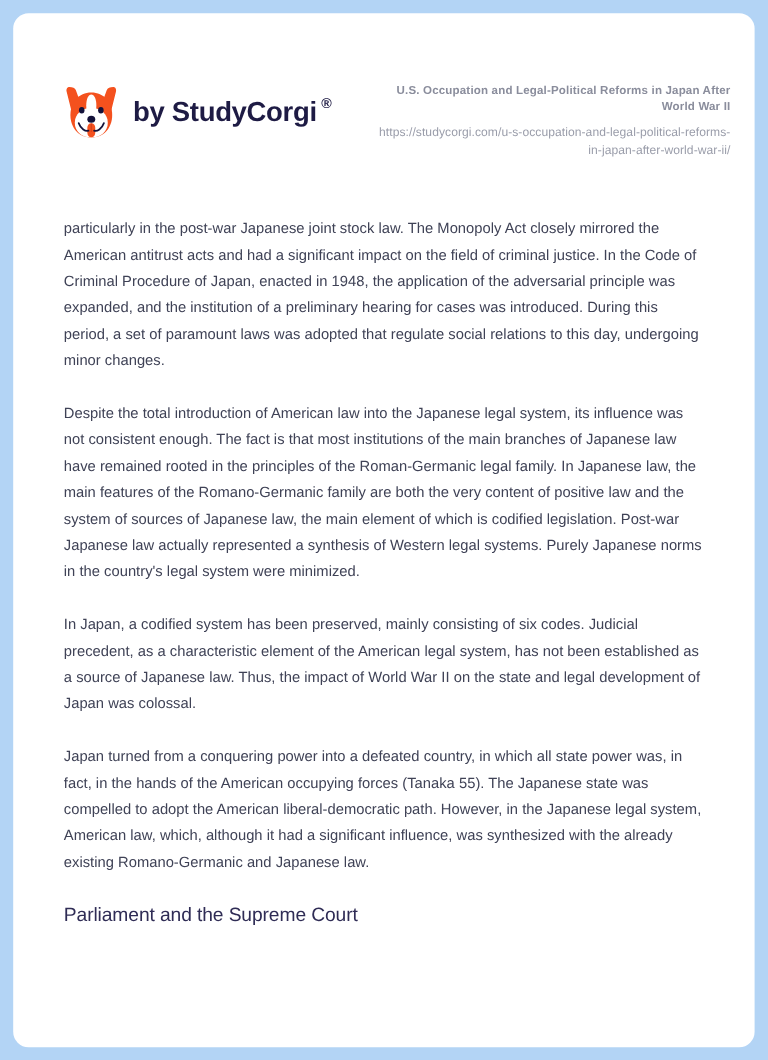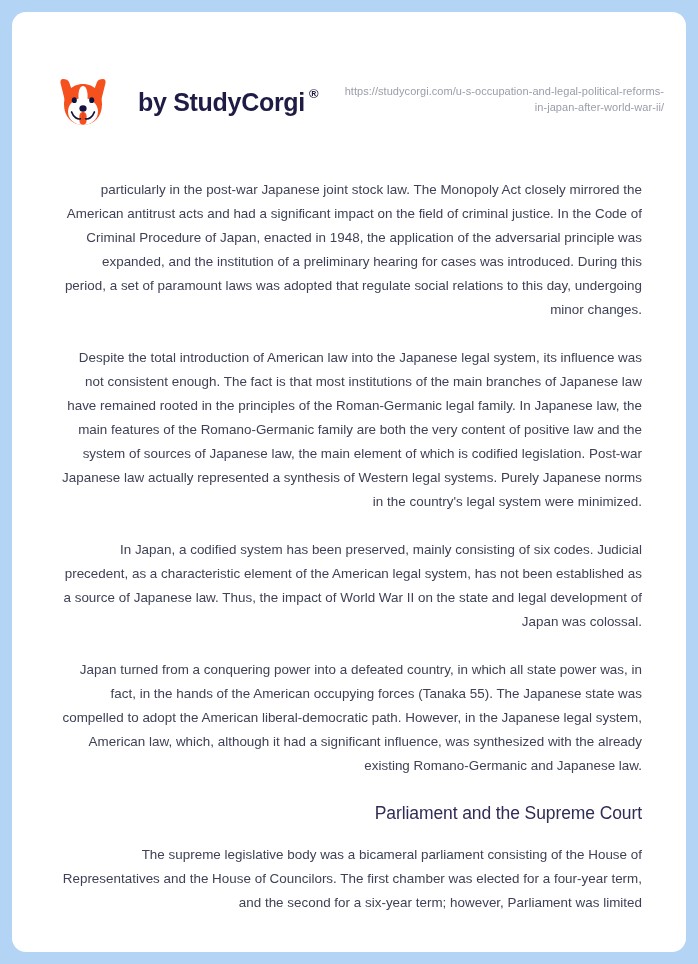--- a/index.html
+++ b/index.html
@@ -31,21 +31,21 @@
     display: flex;
     align-items: flex-start;
     justify-content: space-between;
     padding: 50px 22px 0 46px;
     box-sizing: border-box;
   }
 
   .brand {
     display: flex;
     align-items: center;
-    gap: 30px;
+    gap: 13px;
     flex: 0 0 auto;
     padding-top: 14px;
   }
 
   .brand-logo {
     width: 50px;
     height: 52px;
     flex: 0 0 auto;
     display: block;
   }
@@ -91,21 +91,20 @@
     line-height: 1.45;
     letter-spacing: 0.05px;
     margin: 9px 0 0 0;
     word-break: break-word;
   }
 
   
   .doc-body {
     padding: 0 44px 0 46px;
     box-sizing: border-box;
-    text-align: right;
   }
 
   .doc-body p {
     font-size: 13.4px;
     line-height: 24px;
     color: #3f4256;
     margin: 0 0 24px 0;
     letter-spacing: 0.02px;
   }
 
@@ -154,27 +153,27 @@
         <path d="M36.4 36 C34.4 41.5 30.4 43.6 27.6 42.8" stroke="#14123a" stroke-width="1.7" fill="none" stroke-linecap="round"></path>
       </svg>
 
       <div class="brand-wordmark">
         <span class="wm-text">by StudyCorgi</span>
         <span class="wm-reg">®</span>
       </div>
     </div>
 
     <div class="header-meta">
+      <div class="doc-title">U.S. Occupation and Legal-Political Reforms in Japan After World War II</div>
       <div class="doc-url">https://studycorgi.com/u-s-occupation-and-legal-political-reforms-in-japan-after-world-war-ii/</div>
     </div>
 
   </div>
 
   <div class="doc-body">
     <p class="first-para">particularly in the post-war Japanese joint stock law. The Monopoly Act closely mirrored the American antitrust acts and had a significant impact on the field of criminal justice. In the Code of Criminal Procedure of Japan, enacted in 1948, the application of the adversarial principle was expanded, and the institution of a preliminary hearing for cases was introduced. During this period, a set of paramount laws was adopted that regulate social relations to this day, undergoing minor changes.</p>
     <p>Despite the total introduction of American law into the Japanese legal system, its influence was not consistent enough. The fact is that most institutions of the main branches of Japanese law have remained rooted in the principles of the Roman-Germanic legal family. In Japanese law, the main features of the Romano-Germanic family are both the very content of positive law and the system of sources of Japanese law, the main element of which is codified legislation. Post-war Japanese law actually represented a synthesis of Western legal systems. Purely Japanese norms in the country's legal system were minimized.</p>
     <p>In Japan, a codified system has been preserved, mainly consisting of six codes. Judicial precedent, as a characteristic element of the American legal system, has not been established as a source of Japanese law. Thus, the impact of World War II on the state and legal development of Japan was colossal.</p>
     <p>Japan turned from a conquering power into a defeated country, in which all state power was, in fact, in the hands of the American occupying forces (Tanaka 55). The Japanese state was compelled to adopt the American liberal-democratic path. However, in the Japanese legal system, American law, which, although it had a significant influence, was synthesized with the already existing Romano-Germanic and Japanese law.</p>
     <h2>Parliament and the Supreme Court</h2>
-    <p>The supreme legislative body was a bicameral parliament consisting of the House of Representatives and the House of Councilors. The first chamber was elected for a four-year term, and the second for a six-year term; however, Parliament was limited</p>
   </div>
 
 </div>
 
 </body></html>

